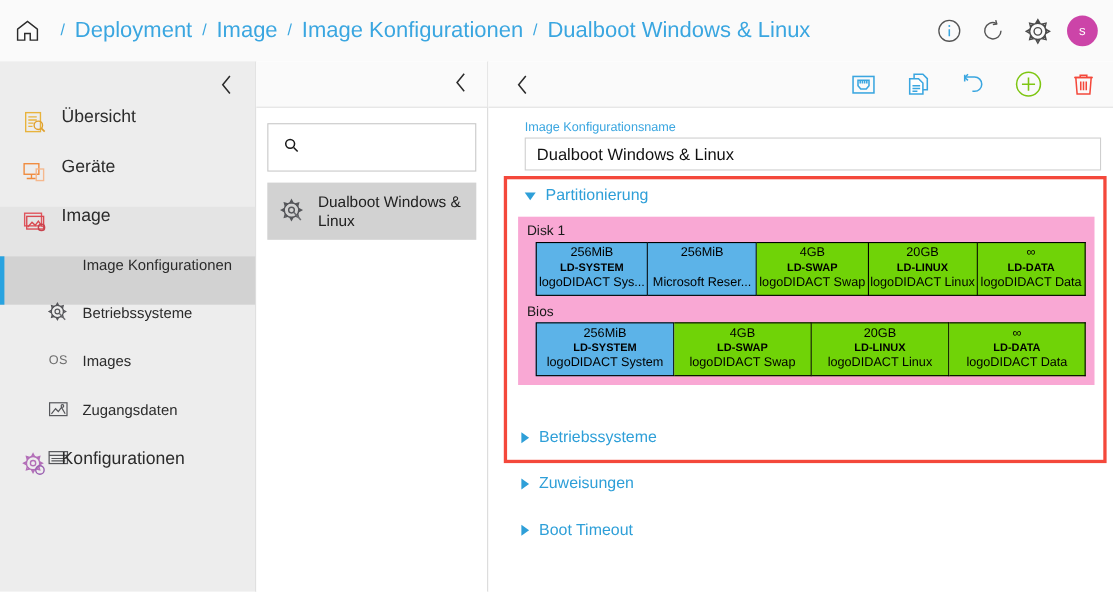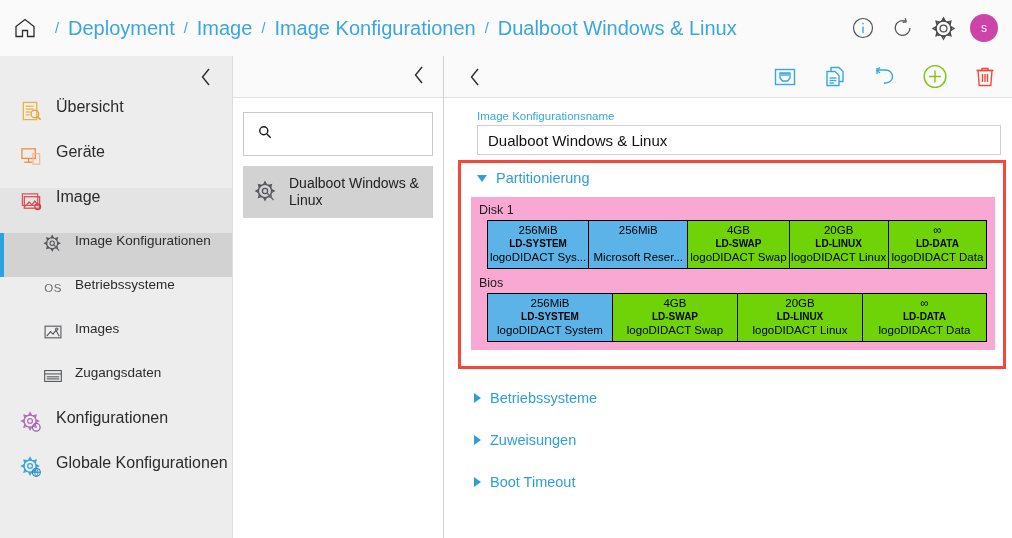--- a/index.html
+++ b/index.html
@@ -50,21 +50,21 @@
     padding-left:18px; position:relative;
   }
   .sb-item.lvl1 { padding-left:18px; }
   .sb-item.lvl2 { padding-left:42px; height:44px; }
   .sb-item.selected { background:#d2d2d2; }
   .sb-item.selected::before {
     content:""; position:absolute; left:0; top:0; bottom:0; width:4px; background:#29a3e0;
   }
   .sb-item.active-parent { background:#e4e4e4; }
   .sb-ico { width:26px; height:26px; margin-right:12px; display:flex; align-items:center; justify-content:center; flex:0 0 26px;}
-  .sb-ico.small { width:22px; height:22px; flex:0 0 22px; margin-right:11px;}
+  .sb-ico.small { width:22px; height:22px; flex:0 0 22px; margin-right:11px;margin-top:40px;}
   .sb-label { font-size:16px; color:#2b2b2b; }
   .sb-label.sub { font-size:13.5px; color:#2b2b2b; }
   .os-badge { font-size:11.5px; color:#6d6d6d; letter-spacing:0.4px;}
 
   
   .listpanel {
     position:absolute; left:233px; top:56px; width:211px; height:482px;
     background:#ffffff; border-right:1px solid #cfcfcf;
   }
   .lp-top { height:42px; background:#fafafa; border-bottom:1px solid #e2e2e2;}
@@ -98,21 +98,21 @@
   .form-area { padding:12px 10px 0 33px; }
   .field-label { font-size:11.5px; color:#3aa6e0; margin-bottom:3px; }
   .field-input {
     width:524px; height:30px; border:1px solid #cfcfcf; background:#fff;
     font-size:15px; color:#111; padding-left:10px; outline:none;
     font-family:"Liberation Sans",sans-serif;
   }
 
   
   .highlight-box {
-    position:absolute; left:14px; top:104px; width:548px; height:209px;
+    position:absolute; left:14px; top:104px; width:548px; height:261px;
     border:3px solid #f4483b; background:#fff;
   }
   .section-head {
     display:flex; align-items:center; height:30px; padding-left:16px; cursor:pointer;
   }
   .tri { width:0;height:0; margin-right:9px; }
   .tri-down { border-left:5px solid transparent; border-right:5px solid transparent; border-top:7px solid #2e9fd8; }
   .tri-right { border-top:5px solid transparent; border-bottom:5px solid transparent; border-left:7px solid #2e9fd8; }
   .section-title { font-size:14.5px; color:#2e9fd8; }
 
@@ -281,33 +281,20 @@
           <circle cx="10.5" cy="10.5" r="6.3"></circle>
           <circle cx="10.5" cy="10.5" r="2.5"></circle>
           <path d="M10.5 1.6 l1.3 2.4 h-2.6 Z M10.5 19.4 l-1.3-2.4 h2.6 Z M1.6 10.5 l2.4-1.3 v2.6 Z M19.4 10.5 l-2.4 1.3 v-2.6 Z
                    M4.2 4.2 l2.6 0.7 -1.9 1.9 Z M16.8 16.8 l-2.6-0.7 1.9-1.9 Z M16.8 4.2 l-0.7 2.6 -1.9-1.9 Z M4.2 16.8 l0.7-2.6 1.9 1.9 Z"></path>
           <circle cx="17" cy="17" r="4" stroke="#9a5fb0"></circle>
         </svg>
       </span>
       <span class="sb-label">Konfigurationen</span>
     </div>
 
-    <div class="sb-item lvl1">
-      <span class="sb-ico">
-        <svg width="23" height="23" viewBox="0 0 24 24" fill="none" stroke="#3aa6e0" stroke-width="1.3">
-          <circle cx="10.5" cy="10.5" r="6.3"></circle>
-          <circle cx="10.5" cy="10.5" r="2.5"></circle>
-          <path d="M10.5 1.6 l1.3 2.4 h-2.6 Z M10.5 19.4 l-1.3-2.4 h2.6 Z M1.6 10.5 l2.4-1.3 v2.6 Z M19.4 10.5 l-2.4 1.3 v-2.6 Z
-                   M4.2 4.2 l2.6 0.7 -1.9 1.9 Z M16.8 16.8 l-2.6-0.7 1.9-1.9 Z M16.8 4.2 l-0.7 2.6 -1.9-1.9 Z M4.2 16.8 l0.7-2.6 1.9 1.9 Z"></path>
-          <circle cx="17" cy="17" r="4.2" stroke="#2b8fc9"></circle>
-          <path d="M12.8 17 h8.4 M17 12.8 a6 6 0 0 1 0 8.4 a6 6 0 0 1 0 -8.4" stroke="#2b8fc9" stroke-width="1"></path>
-        </svg>
-      </span>
-      <span class="sb-label">Globale Konfigurationen</span>
-    </div>
   </div>
 
   <div class="listpanel">
     <div class="lp-top">
       <div style="height:42px;display:flex;align-items:center;justify-content:flex-end;padding-right:16px;">
         <div style="cursor:pointer;">
           <svg width="16" height="22" viewBox="0 0 16 22" fill="none" stroke="#2b2b2b" stroke-width="1.4">
             <path d="M11 3 L4.5 11 L11 19"></path>
           </svg>
         </div>

